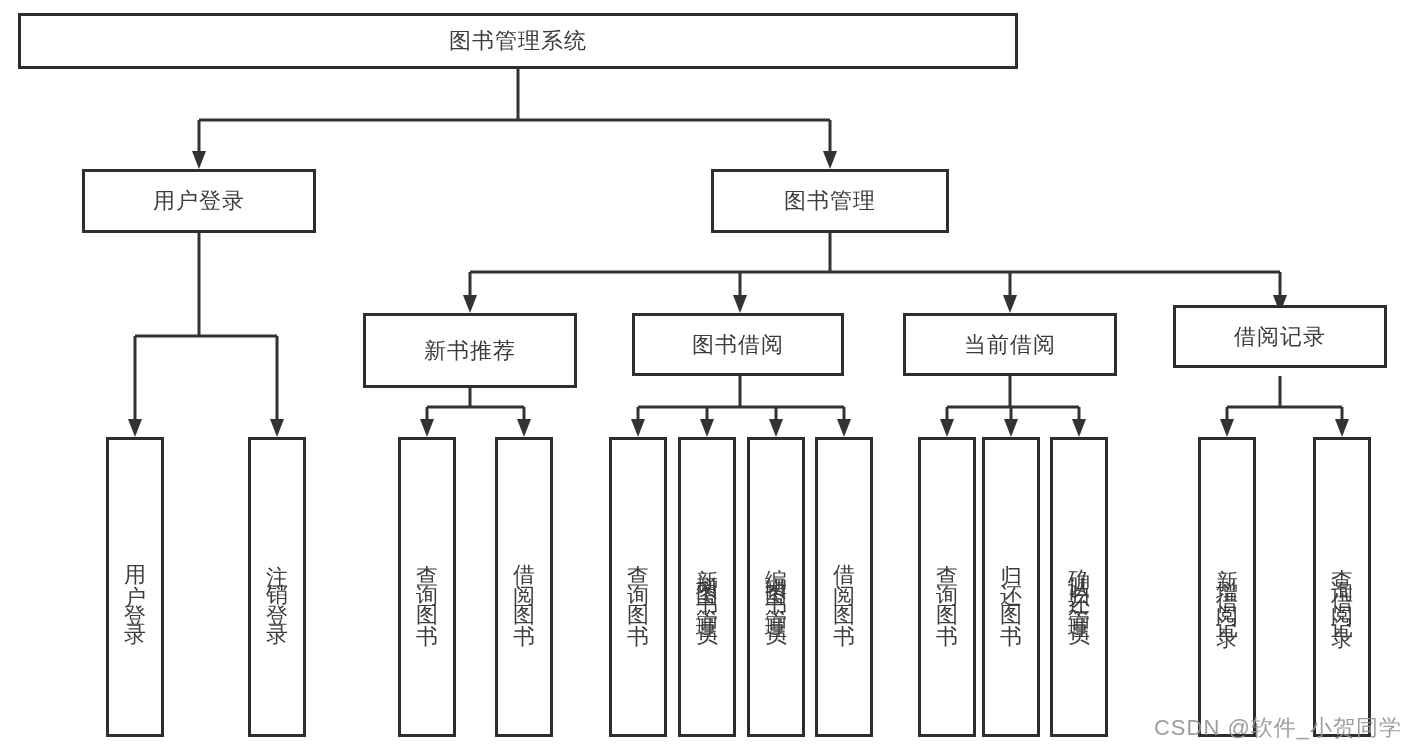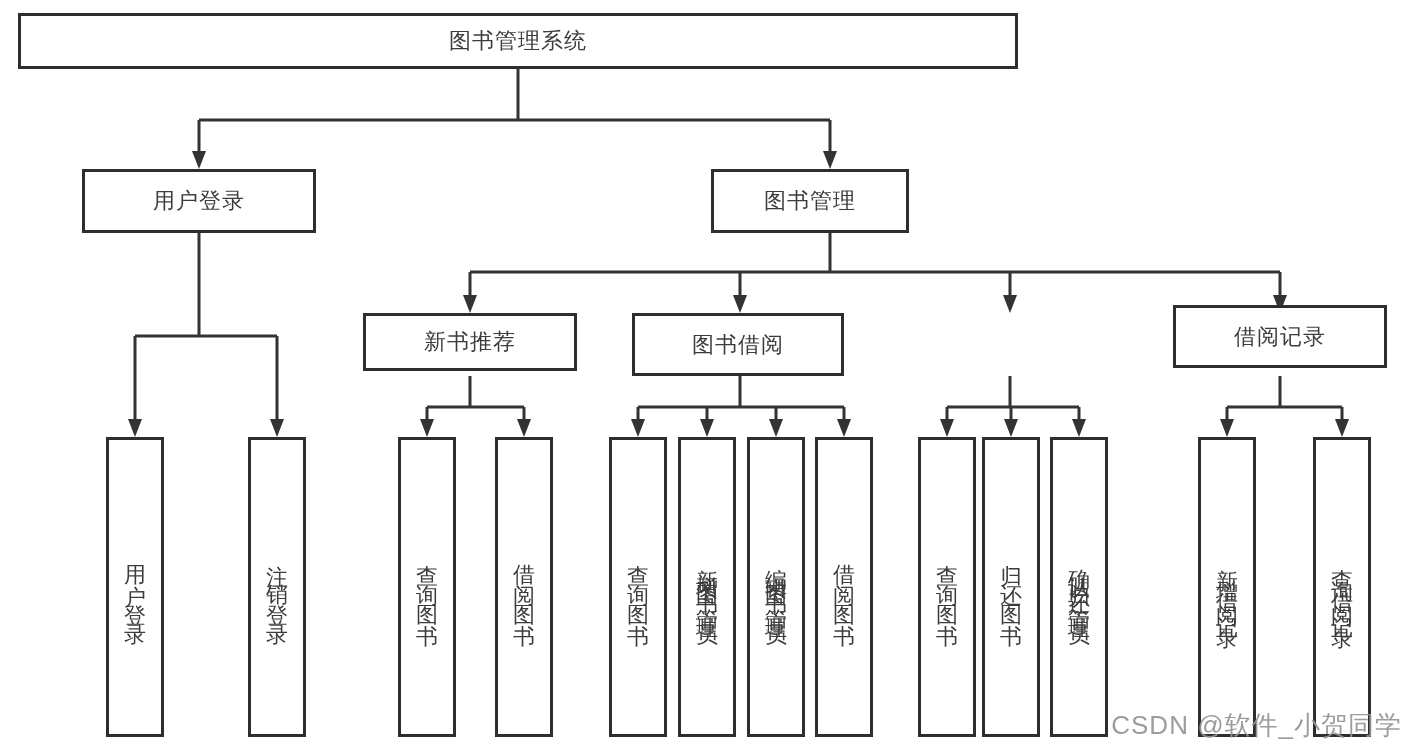--- a/index.html
+++ b/index.html
@@ -30,21 +30,21 @@
     text-orientation:mixed;
     line-height:1;
     letter-spacing:20px;
     font-size:22px;
   }
   .leaf.sp6 span{letter-spacing:12px;}
   .leaf.sp8 span{letter-spacing:8px;}
   #watermark{
     position:absolute;
     right:3px;bottom:4px;
-    font-size:26px;
+    font-size:22px;
     color:rgba(148,148,148,0.92);
     letter-spacing:1px;
     z-index:2;
     white-space:nowrap;
   }
 </style>
 </head>
 <body>
 
 <div id="stage">
@@ -92,29 +92,32 @@
     </g>
   </svg>
 
   <div class="box" style="left:18px;top:13px;width:1000px;height:56px;">
     <span>图书管理系统</span>
   </div>
 
   <div class="box" style="left:82px;top:169px;width:234px;height:64px;">
     <span>用户登录</span>
   </div>
-  <div class="box" style="left:711px;top:169px;width:198px;height:64px;">
+  <div class="box" style="left:711px;top:169px;width:238px;height:64px;">
     <span>图书管理</span>
   </div>
 
-  <div class="box" style="left:363px;top:313px;width:214px;height:58px;">
+  <div class="box" style="left:363px;top:313px;width:214px;height:75px;">
     <span>新书推荐</span>
   </div>
   <div class="box" style="left:632px;top:313px;width:212px;height:63px;">
     <span>图书借阅</span>
+  </div>
+  <div class="box" style="left:903px;top:313px;width:214px;height:63px;">
+    <span>当前借阅</span>
   </div>
   <div class="box" style="left:1173px;top:305px;width:214px;height:63px;">
     <span>借阅记录</span>
   </div>
 
   <div class="box leaf" style="left:106px;top:437px;width:58px;height:300px;">
     <span>用户登录</span>
   </div>
   <div class="box leaf" style="left:248px;top:437px;width:58px;height:300px;">
     <span>注销登录</span>

